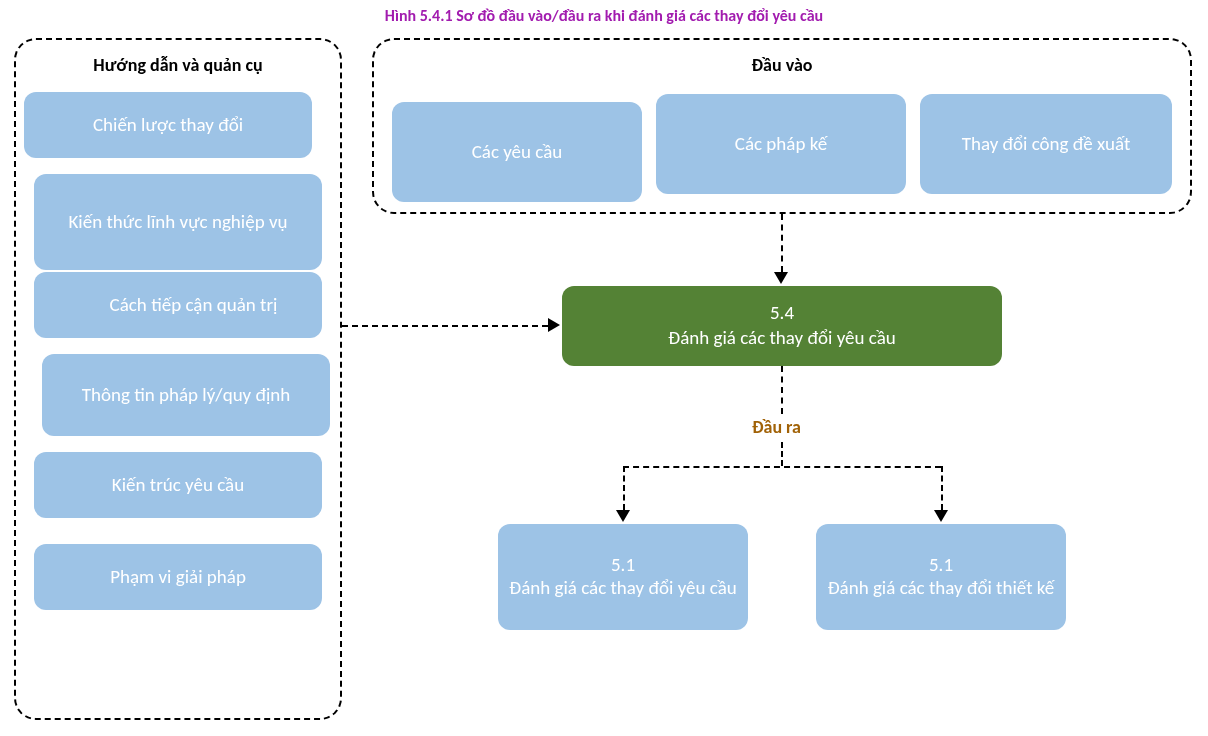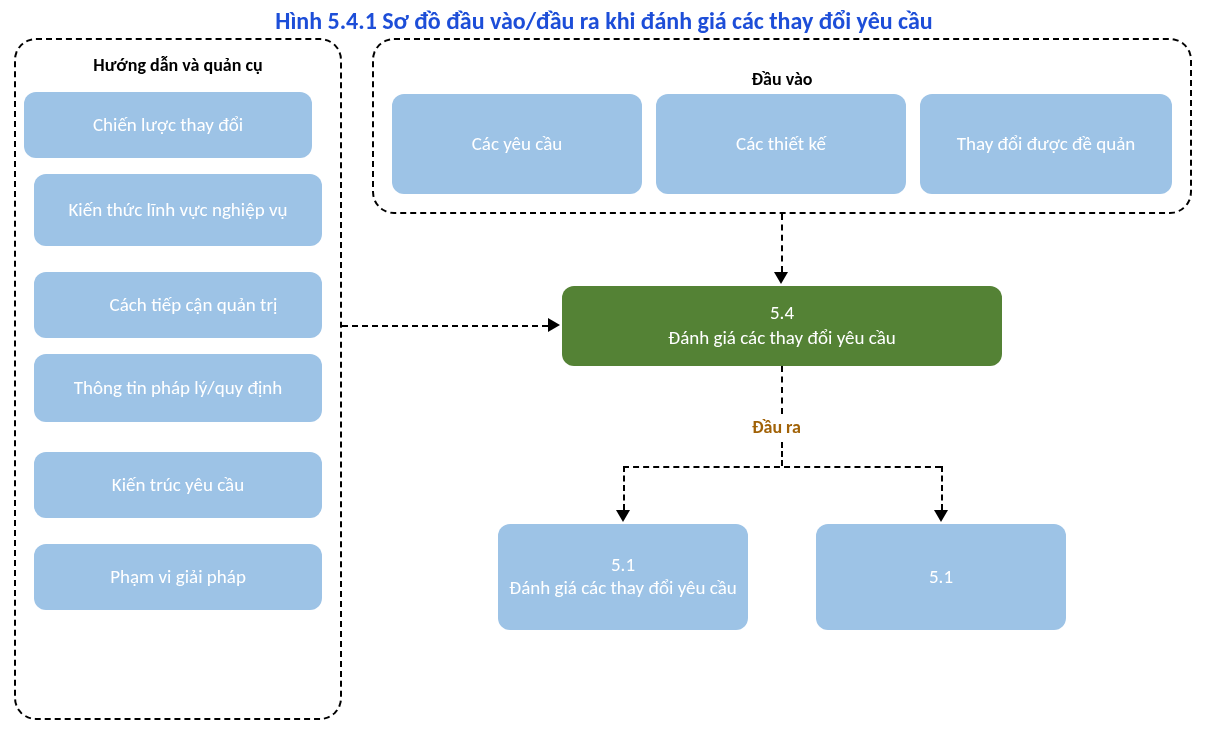--- a/index.html
+++ b/index.html
@@ -10,22 +10,22 @@
     height: 736px;
     position: relative;
   }
   .title {
     position: absolute;
     top: 6px;
     left: 180px;
     right: 180px;
     text-align: center;
     font-weight: 700;
-    font-size: 24px;
-    color: #1d4ed8;
+    font-size: 16px;
+    color: #a21caf;
   }
   .dashed-box {
     position: absolute;
     border: 2px dashed #000000;
     border-radius: 22px;
   }
   .section-heading {
     font-weight: 700;
     font-size: 18px;
     color: #000000;
@@ -93,47 +93,48 @@
 </head>
 <body>
 
 <div class="title">Hình 5.4.1 Sơ đồ đầu vào/đầu ra khi đánh giá các thay đổi yêu cầu</div>
 
 <div class="dashed-box" style="left:14px; top:38px; width:328px; height:682px;">
   <div class="section-heading" style="margin-top:14px;">Hướng dẫn và quản cụ</div>
 </div>
 
 <div class="blue-box" style="left:24px; top:92px; width:288px; height:66px;">Chiến lược thay đổi</div>
-<div class="blue-box" style="left:34px; top:174px; width:288px; height:72px;">Kiến thức lĩnh vực nghiệp vụ</div>
+<div class="blue-box" style="left:34px; top:174px; width:288px; height:96px;">Kiến thức lĩnh vực nghiệp vụ</div>
 <div class="blue-box" style="left:34px; top:272px; width:288px; height:66px;padding-left:41px;">Cách tiếp cận quản trị</div>
-<div class="blue-box" style="left:34px; top:354px; width:288px; height:68px;">Thông tin pháp lý/quy định</div>
+<div class="blue-box" style="left:42px; top:354px; width:288px; height:82px;">Thông tin pháp lý/quy định</div>
 <div class="blue-box" style="left:34px; top:452px; width:288px; height:66px;">Kiến trúc yêu cầu</div>
 <div class="blue-box" style="left:34px; top:544px; width:288px; height:66px;">Phạm vi giải pháp</div>
 
 <div class="dashed-box" style="left:372px; top:38px; width:820px; height:176px;">
-  <div class="section-heading" style="margin-top:28px;">Đầu vào</div>
+  <div class="section-heading" style="margin-top:14px;">Đầu vào</div>
 </div>
 
-<div class="blue-box" style="left:392px; top:94px; width:250px; height:100px;">Các yêu cầu</div>
-<div class="blue-box" style="left:656px; top:94px; width:250px; height:100px;">Các thiết kế</div>
-<div class="blue-box" style="left:920px; top:94px; width:252px; height:100px;">Thay đổi được đề quản</div>
+<div class="blue-box" style="left:392px; top:102px; width:250px; height:100px;">Các yêu cầu</div>
+<div class="blue-box" style="left:656px; top:94px; width:250px; height:100px;">Các pháp kế</div>
+<div class="blue-box" style="left:920px; top:94px; width:252px; height:100px;">Thay đổi công đề xuất</div>
 
 <div class="green-box" style="left:562px; top:286px; width:440px; height:80px;">
   <span>5.4</span>
   <span>Đánh giá các thay đổi yêu cầu</span>
 </div>
 
 <div class="out-label" style="left:752px; top:416px;">Đầu ra</div>
 
 <div class="blue-box" style="left:498px; top:524px; width:250px; height:106px; flex-direction:column;">
   <span>5.1</span>
   <span>Đánh giá các thay đổi yêu cầu</span>
 </div>
 <div class="blue-box" style="left:816px; top:524px; width:250px; height:106px; flex-direction:column;">
   <span>5.1</span>
+  <span>Đánh giá các thay đổi thiết kế</span>
 </div>
 
 <div class="v-dash" style="left:781px; top:214px; height:58px;"></div>
 <div class="arrow-down" style="left:774px; top:272px;"></div>
 
 <div class="h-dash" style="left:342px; top:325px; width:206px;"></div>
 <div class="arrow-right" style="left:548px; top:318px;"></div>
 
 <div class="v-dash" style="left:781px; top:366px; height:48px;"></div>
 

